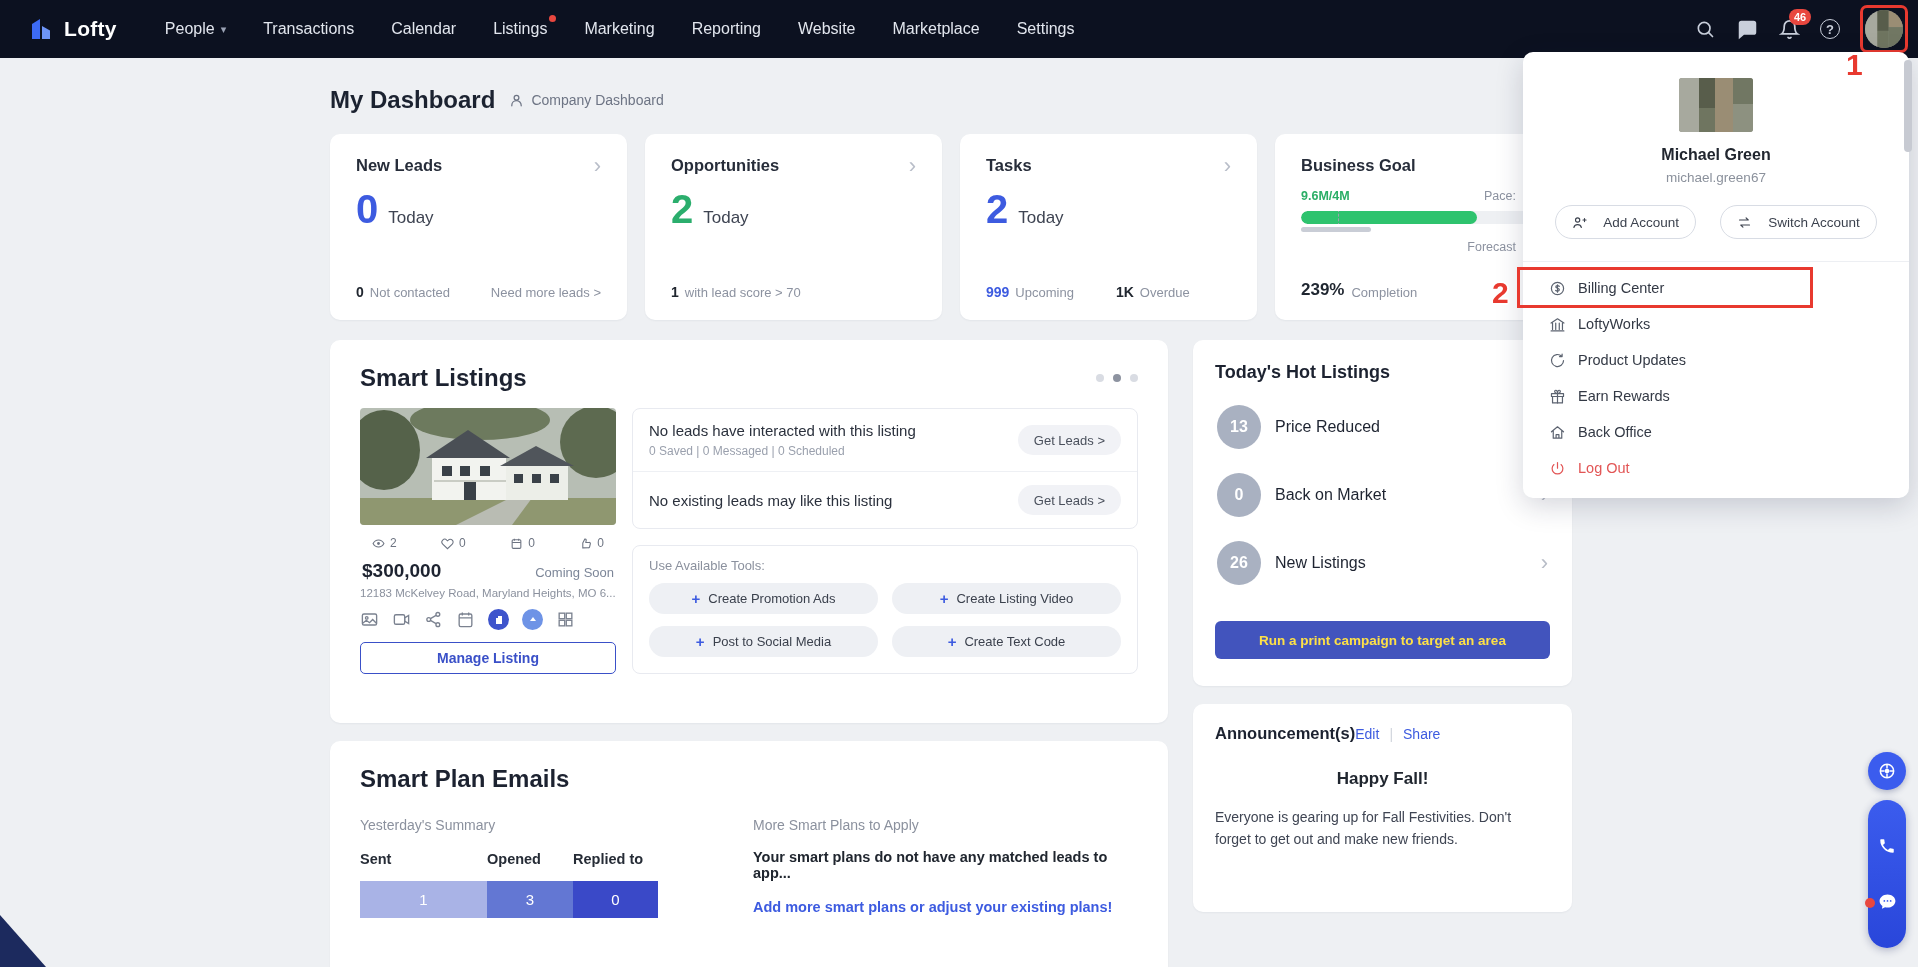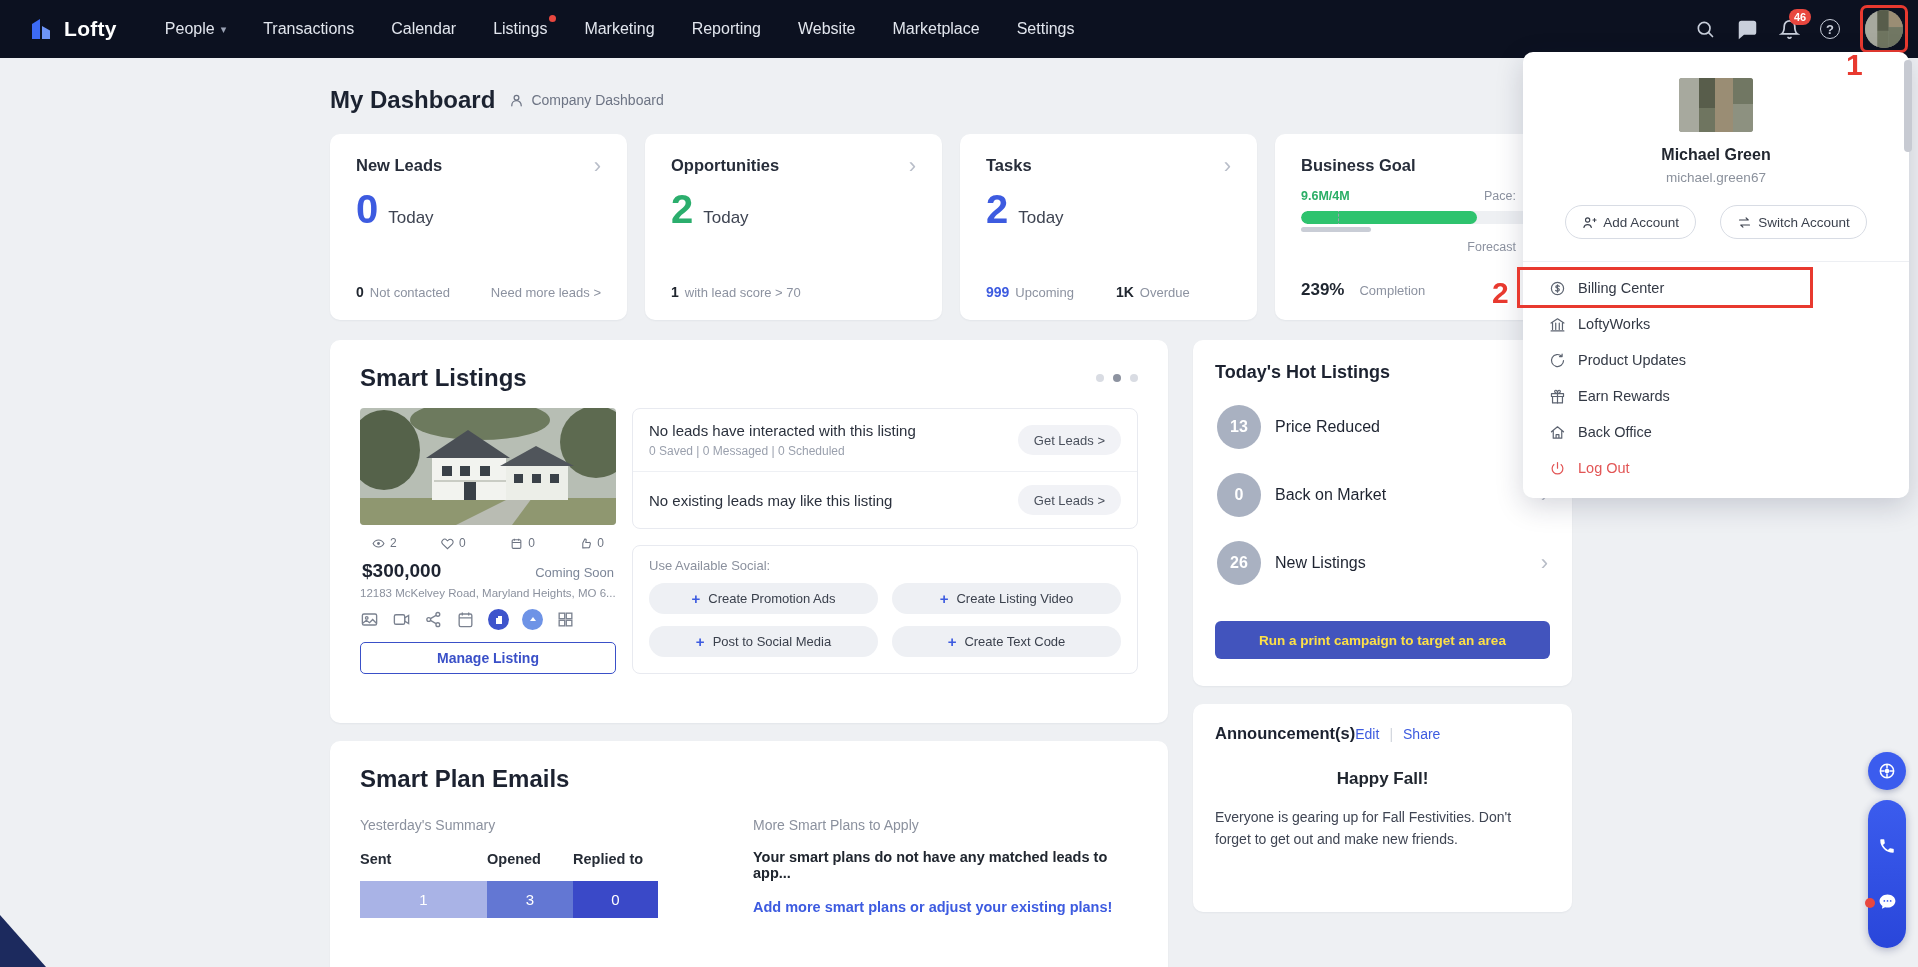--- a/index.html
+++ b/index.html
@@ -47,21 +47,21 @@
 
   
   .goal-ratio-row{display:flex;justify-content:space-between;margin-top:14px;font-size:12.5px}
   .goal-ratio{color:#2bae66;font-weight:bold}
   .goal-pace{color:#8c92a0;margin-right:30px}
   .goal-track{position:relative;margin-top:8px;height:13px;border-radius:7px;background:#eef0f3;overflow:hidden}
   .goal-fill{height:100%;border-radius:7px;background:#2ec36e}
   .goal-marker{position:absolute;left:15%;top:-2px;height:17px;border-left:1px dashed #9aa0ac}
   .goal-subbar{width:70px;height:5px;border-radius:3px;background:#c9cdd6;margin-top:3px}
   .goal-forecast{text-align:right;font-size:12.5px;color:#8c92a0;margin-top:8px;margin-right:30px}
-  .goal-completion{position:absolute;left:26px;bottom:20px;display:flex;align-items:center;gap:15px}
+  .goal-completion{position:absolute;left:26px;bottom:20px;display:flex;align-items:flex-end;gap:7px}
   .goal-comp-value{font-size:17px;font-weight:bold;color:#1f2630}
   .goal-comp-label{font-size:13px;color:#8c92a0}
 
   
   .columns{display:flex;gap:25px;margin-top:20px;align-items:flex-start}
   .col-left{width:838px}
   .col-right{width:379px}
 
   
   .smart-listings{height:383px;padding:24px 30px}
@@ -134,21 +134,21 @@
   .seg-replied{width:85px;background:#3a49c8}
   .sp-text{margin-top:16px;font-size:14.5px;font-weight:bold;color:#20262f}
   .sp-link{margin-top:18px;font-size:14.5px;font-weight:bold;color:#3d5be0;cursor:pointer}
 
   
   .dropdown{position:absolute;left:1523px;top:52px;width:386px;background:#fff;border-radius:10px;box-shadow:0 8px 28px rgba(20,30,60,.18);z-index:50;padding-bottom:12px}
   .dd-photo{width:74px;height:54px;margin:26px auto 0;border-radius:3px;overflow:hidden}
   .dd-name{text-align:center;font-size:16px;font-weight:bold;color:#21262f;margin-top:14px}
   .dd-username{text-align:center;font-size:13.5px;color:#8b919c;margin-top:6px}
   .dd-actions{display:flex;justify-content:center;gap:24px;margin-top:20px}
-  .dd-pill{display:flex;align-items:center;gap:6px;height:34px;padding:0 16px;border:1px solid #d8dce4;border-radius:17px;background:#fff;font-size:13.5px;color:#3c424e;cursor:pointer;font-family:inherit}
+  .dd-pill{display:flex;align-items:center;gap:16px;height:34px;padding:0 16px;border:1px solid #d8dce4;border-radius:17px;background:#fff;font-size:13.5px;color:#3c424e;cursor:pointer;font-family:inherit}
   .dd-divider{border-top:1px solid #edeff3;margin-top:22px}
   .dd-menu{padding-top:8px}
   .dd-item{position:relative;display:flex;align-items:center;gap:12px;height:36px;padding-left:26px;font-size:14.5px;color:#333945;cursor:pointer}
   .dd-ic{width:17px;height:17px;color:#5c6370;display:flex;align-items:center;justify-content:center}
   .dd-item.danger,.dd-item.danger .dd-ic{color:#e25555}
   .annotation-box2{position:absolute;left:-6px;top:-3px;width:296px;height:41px;border:3px solid #e8392f;pointer-events:none}
 
   
   .step{position:absolute;font-size:30px;font-weight:bold;color:#e8392f;z-index:70;
         text-shadow:-2px 0 0 #fff,2px 0 0 #fff,0 -2px 0 #fff,0 2px 0 #fff,-1px -1px 0 #fff,1px 1px 0 #fff}
@@ -456,21 +456,21 @@
                     <div class="lead-sub">0 Saved | 0 Messaged | 0 Scheduled</div>
                   </div>
                   <button class="get-leads">Get Leads &gt;</button>
                 </div>
                 <div class="lead-row">
                   <div class="lead-text">No existing leads may like this listing</div>
                   <button class="get-leads">Get Leads &gt;</button>
                 </div>
               </div>
               <div class="tools-box">
-                <div class="tools-label">Use Available Social:</div>
+                <div class="tools-label">Use Available Tools:</div>
                 <div class="tools-grid">
                   <button class="tool-pill">
                     <span class="tool-plus">+</span>
                     <span>Create Promotion Ads</span>
                   </button>
                   <button class="tool-pill">
                     <span class="tool-plus">+</span>
                     <span>Create Listing Video</span>
                   </button>
                   <button class="tool-pill">

